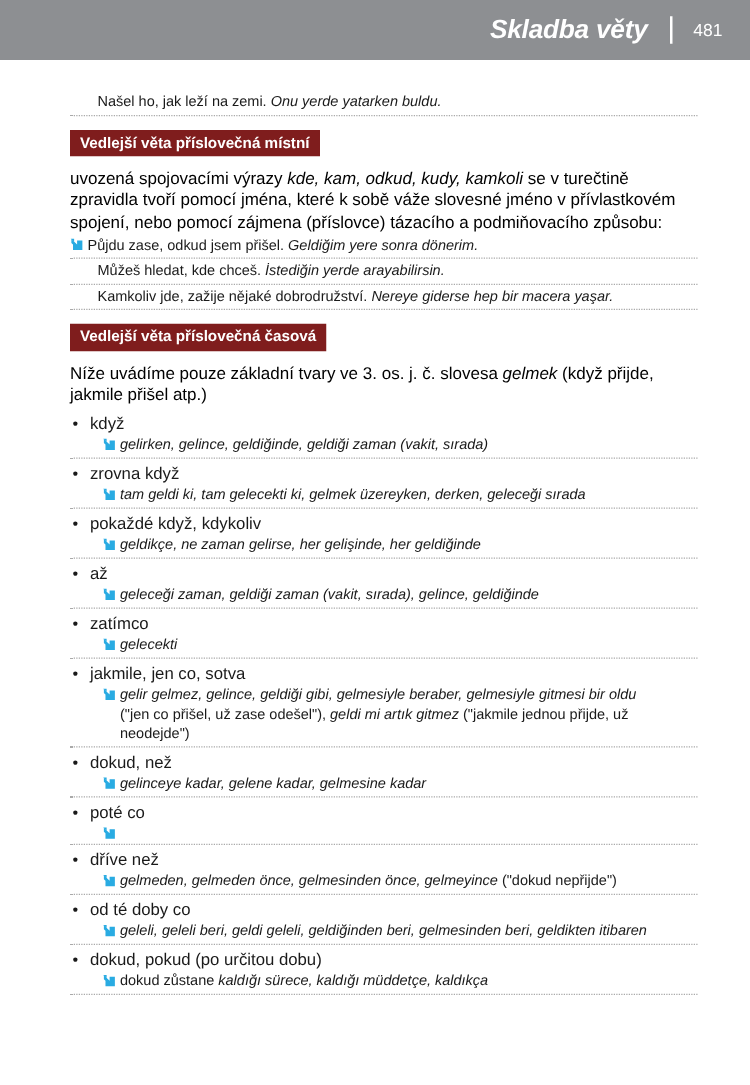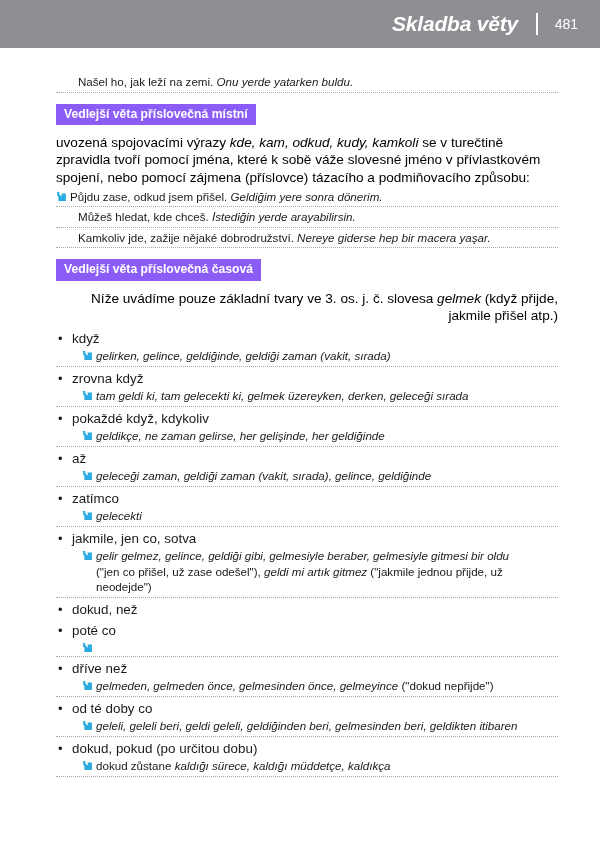--- a/index.html
+++ b/index.html
@@ -81,21 +81,21 @@
     flex: none;
   }
 
   
   .badge-wrap {
     padding-top: 11px;
     padding-bottom: 7px;
   }
   .badge {
     display: inline-block;
-    background: #8b5cf6;
+    background: #7f1d1d;
     color: #ffffff;
     font-weight: bold;
     font-size: 12.2px;
     line-height: 1;
     padding: 4px 8px 5px 8px;
     white-space: nowrap;
   }
 
   
   .intro {
@@ -174,21 +174,21 @@
   </div>
 
   <div class="example-line indent-plain dotted">
     <span>Kamkoliv jde, zažije nějaké dobrodružství. </span><em>Nereye giderse hep bir macera yaşar.</em>
   </div>
 
   <div class="badge-wrap">
     <span class="badge">Vedlejší věta příslovečná časová</span>
   </div>
 
-  <p class="intro" style="margin:0;text-align:right;"><span>Níže uvádíme pouze základní tvary ve 3. os. j. č. slovesa </span><em>gelmek</em><span> (když přijde, jakmile přišel atp.)</span></p>
+  <p class="intro" style="margin:0;"><span>Níže uvádíme pouze základní tvary ve 3. os. j. č. slovesa </span><em>gelmek</em><span> (když přijde, jakmile přišel atp.)</span></p>
 
   <div class="bullets">
 
     <div class="bullet-item">
       <div class="bullet-head">
         <span class="bullet-dot">•</span>
         <span class="bullet-label">když</span>
       </div>
       <div class="bullet-sub dotted">
         <svg class="arrow" viewBox="0 0 12 12" style="margin-top:2px;">
@@ -273,20 +273,27 @@
       <div class="bullet-sub dotted" style="padding-left:40px;">
         <span class="bullet-sub-text sub-nowrap"><span class="roman">neodejde")</span></span>
       </div>
     </div>
 
     <div class="bullet-item">
       <div class="bullet-head">
         <span class="bullet-dot">•</span>
         <span class="bullet-label">dokud, než</span>
       </div>
+      <div class="bullet-sub dotted">
+        <svg class="arrow" viewBox="0 0 12 12" style="margin-top:2px;">
+          <path d="M1.2 1.2 L6.2 6.2 L6.2 2.6 L10.8 2.6 L10.8 10.8 L2.6 10.8 L2.6 6.2 L1.2 4.8 Z" fill="#29abe2"></path>
+          <path d="M0.6 1.0 L3.6 1.0 L3.6 3.8 Z" fill="#29abe2"></path>
+        </svg>
+        <span class="bullet-sub-text sub-nowrap">gelinceye kadar, gelene kadar, gelmesine kadar</span>
+      </div>
     </div>
 
     <div class="bullet-item">
       <div class="bullet-head">
         <span class="bullet-dot">•</span>
         <span class="bullet-label">poté co</span>
       </div>
       <div class="bullet-sub dotted">
         <svg class="arrow" viewBox="0 0 12 12" style="margin-top:2px;">
           <path d="M1.2 1.2 L6.2 6.2 L6.2 2.6 L10.8 2.6 L10.8 10.8 L2.6 10.8 L2.6 6.2 L1.2 4.8 Z" fill="#29abe2"></path>

